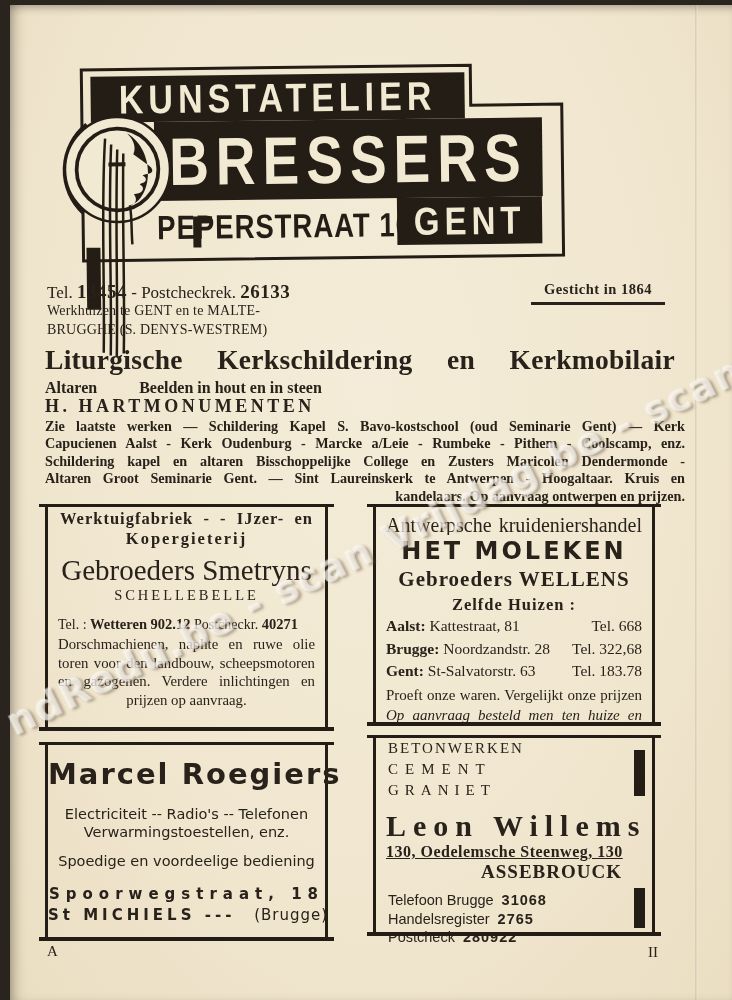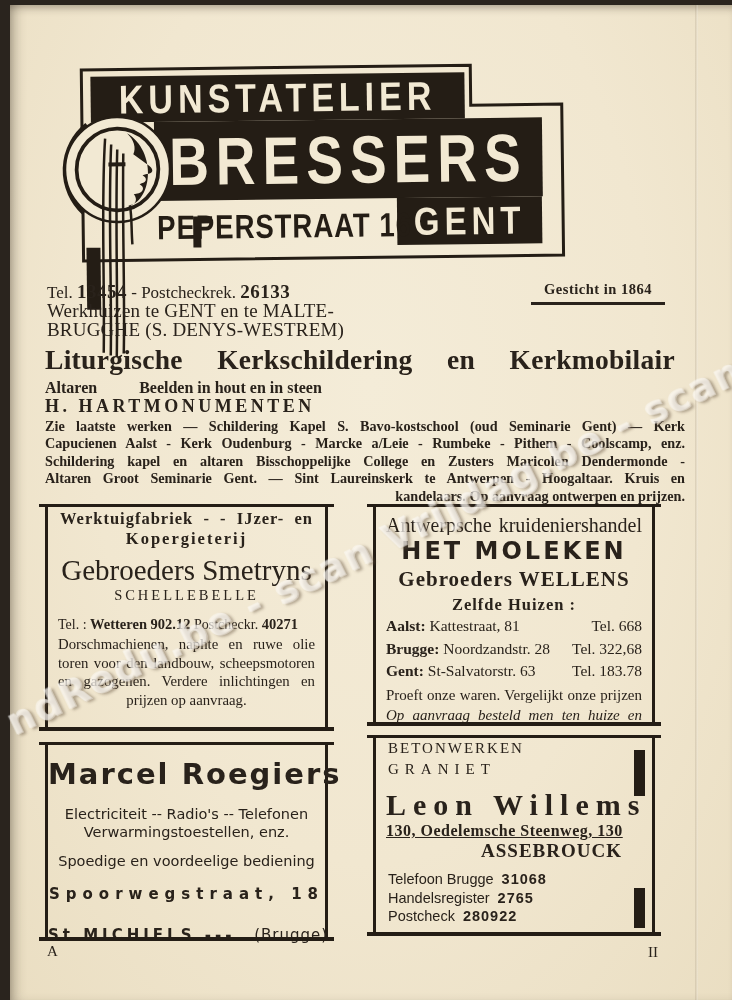--- a/index.html
+++ b/index.html
@@ -32,21 +32,21 @@
     letter-spacing:1px;color:#241d15;white-space:nowrap;
     transform:scale(.92,1.12);transform-origin:left top;}
   .logo-art{position:absolute;left:0;top:0;z-index:3;overflow:visible;}
 
   
   .tel-line{position:absolute;left:37px;top:276px;font-size:17px;white-space:nowrap;}
   .tel-line b{font-size:19px;letter-spacing:.5px;}
   .established{position:absolute;left:521px;top:276px;width:134px;text-align:center;
     font-weight:bold;font-size:14.5px;letter-spacing:.5px;
     border-bottom:3px solid #29221b;padding-bottom:4px;}
-  .workshops{position:absolute;left:37px;top:297px;font-size:19px;line-height:18.5px;letter-spacing:.2px;}
+  .workshops{position:absolute;left:37px;top:297px;font-size:14px;line-height:18.5px;letter-spacing:.2px;}
 
   
   .just{text-align:justify;overflow:hidden;}
   .just::after{content:"";display:inline-block;width:100%;height:0;}
   .intro-title{position:absolute;left:35px;top:338px;width:630px;height:36px;line-height:33px;
     font-weight:bold;font-size:27.5px;letter-spacing:.3px;}
   .intro-sub{position:absolute;left:35px;top:374px;font-weight:bold;font-size:16px;white-space:nowrap;}
   .intro-sub .gap{display:inline-block;width:42px;}
   .intro-hart{position:absolute;left:35px;top:391px;font-weight:bold;font-size:18px;letter-spacing:3.5px;}
   .intro-para{position:absolute;left:35px;top:413px;width:640px;font-weight:bold;font-size:14.2px;}
@@ -87,21 +87,21 @@
   .mo-slog1{margin:2px 10px 0;font-size:15px;height:20px;line-height:20px;}
   .mo-slog2{margin:0 10px;font-size:15px;font-style:italic;height:20px;line-height:20px;}
 
   
   .box-roegiers{font-family:"DejaVu Sans",sans-serif;text-align:center;}
   .ro-name{font-weight:bold;font-size:29px;letter-spacing:2px;margin-top:12px;white-space:nowrap;}
   .ro-l1{font-size:14.5px;margin-top:15px;}
   .ro-l2{font-size:14.5px;margin-top:2px;}
   .ro-l3{font-size:14.5px;margin-top:13px;}
   .ro-street{font-weight:bold;font-size:15px;letter-spacing:6px;margin-top:16px;white-space:nowrap;}
-  .ro-city{font-size:15px;margin-top:23px;white-space:nowrap;}
+  .ro-city{font-size:15px;margin-top:3px;white-space:nowrap;}
   .ro-city .c1{font-weight:bold;letter-spacing:4px;}
   .ro-city .c2{margin-left:14px;letter-spacing:1px;}
 
   
   .wi-prod{margin-left:12px;font-size:15px;line-height:21px;letter-spacing:2px;}
   .wi-prod.sp1{letter-spacing:7px;}
   .wi-prod.sp2{letter-spacing:6px;}
   .wi-prod:first-child{margin-top:8px;}
   .wi-name{margin-left:10px;font-weight:bold;font-size:30px;letter-spacing:7px;margin-top:8px;white-space:nowrap;}
   .wi-street{margin-left:10px;font-weight:bold;font-size:16px;letter-spacing:.5px;white-space:nowrap;text-decoration:underline;}
@@ -257,20 +257,21 @@
     <div class="ro-city">
       <span class="c1">St MICHIELS ---</span>
       <span class="c2">(Brugge)</span>
     </div>
   </div>
 
   <div class="adbox box-willems">
     <div class="hrule top"></div>
     <div class="hrule bot"></div>
     <div class="wi-prod">BETONWERKEN</div>
+    <div class="wi-prod sp1">CEMENT</div>
     <div class="wi-prod sp2">GRANIET</div>
     <div class="wi-name">Leon Willems</div>
     <div class="wi-street">130, Oedelemsche Steenweg, 130</div>
     <div class="wi-city">ASSEBROUCK</div>
     <div class="wi-tels">
       <div class="wi-tel-row">
         <span>Telefoon Brugge</span><b>31068</b>
       </div>
       <div class="wi-tel-row">
         <span>Handelsregister</span><b>2765</b>

